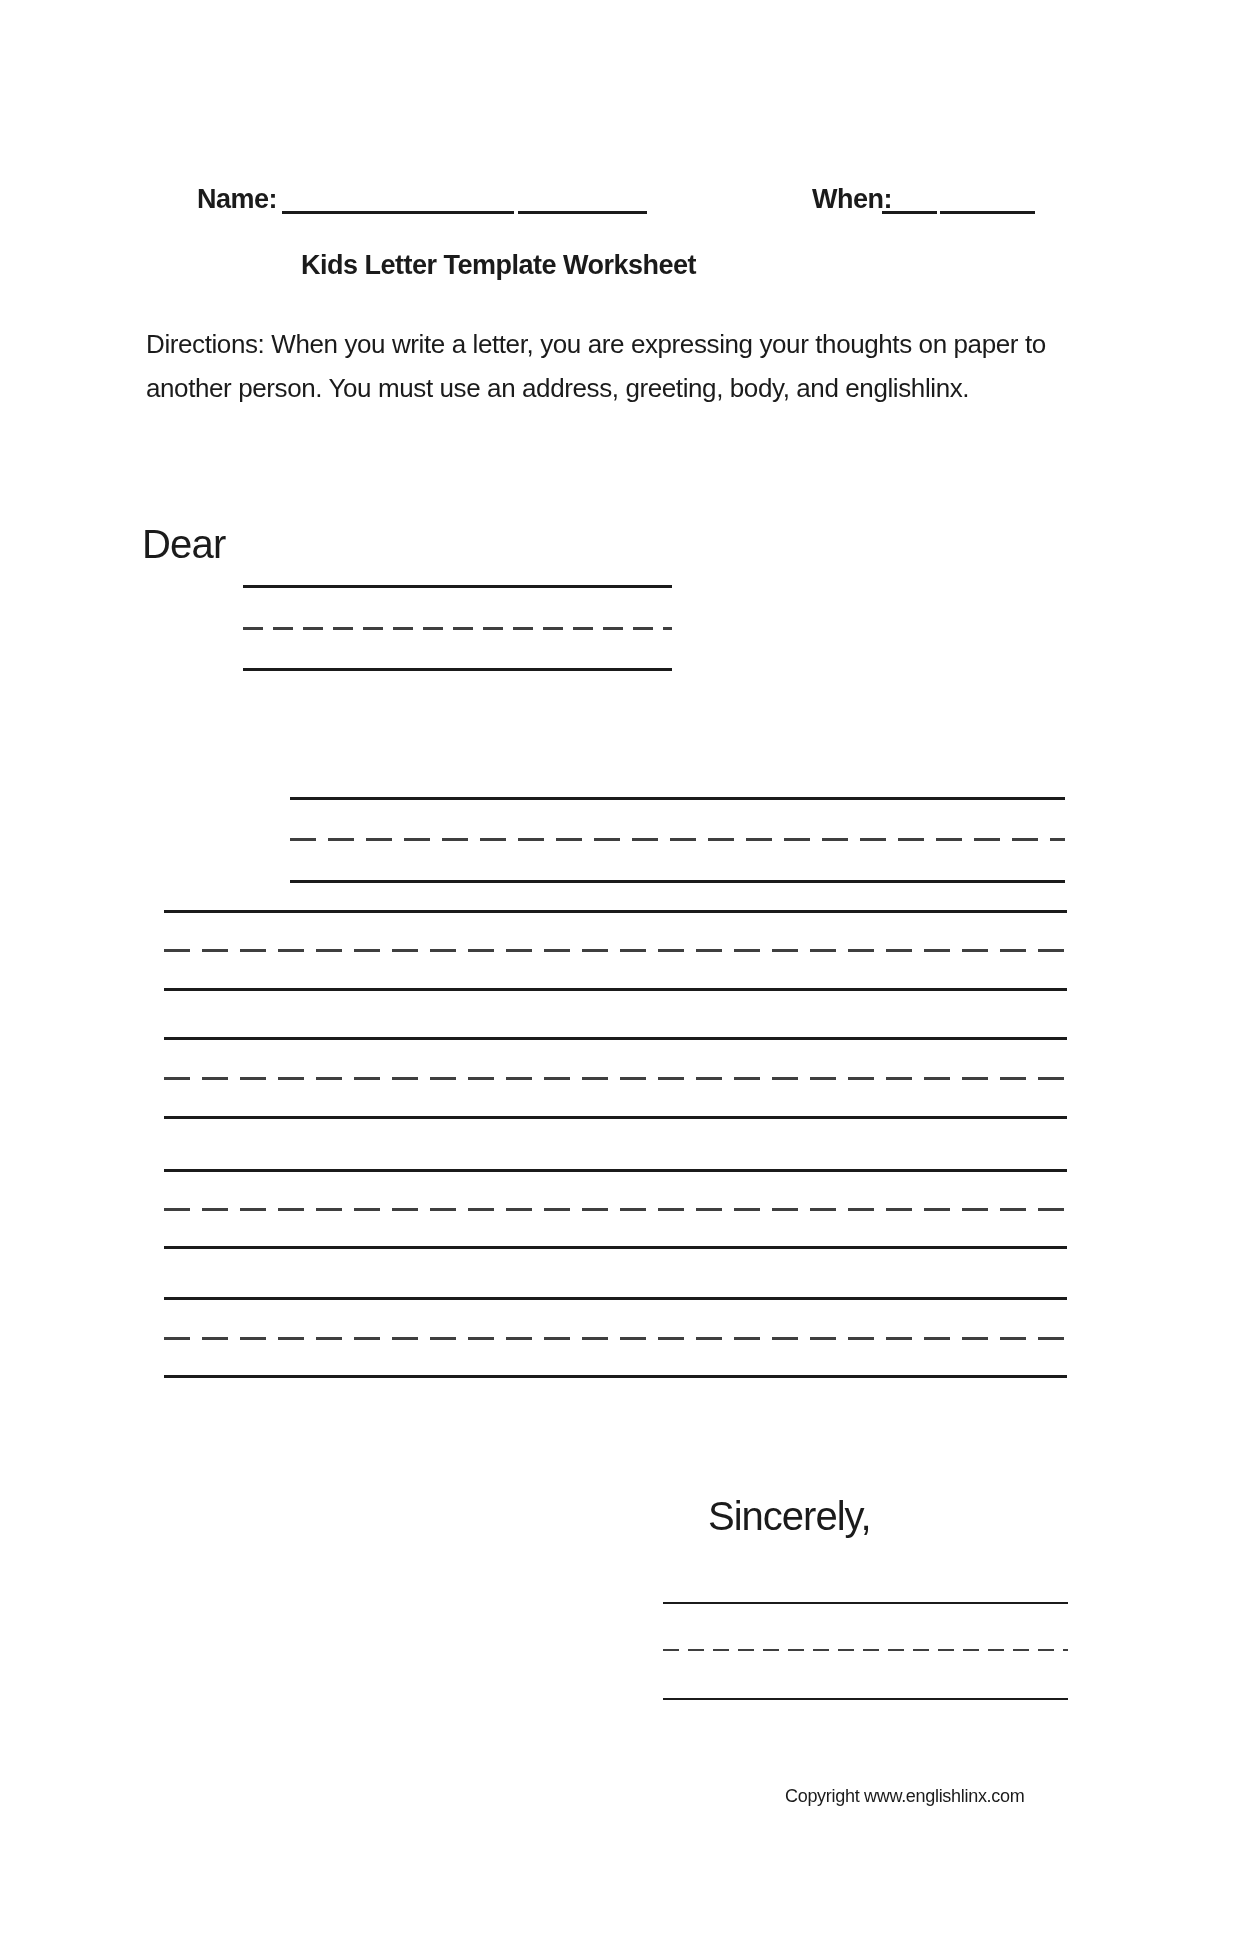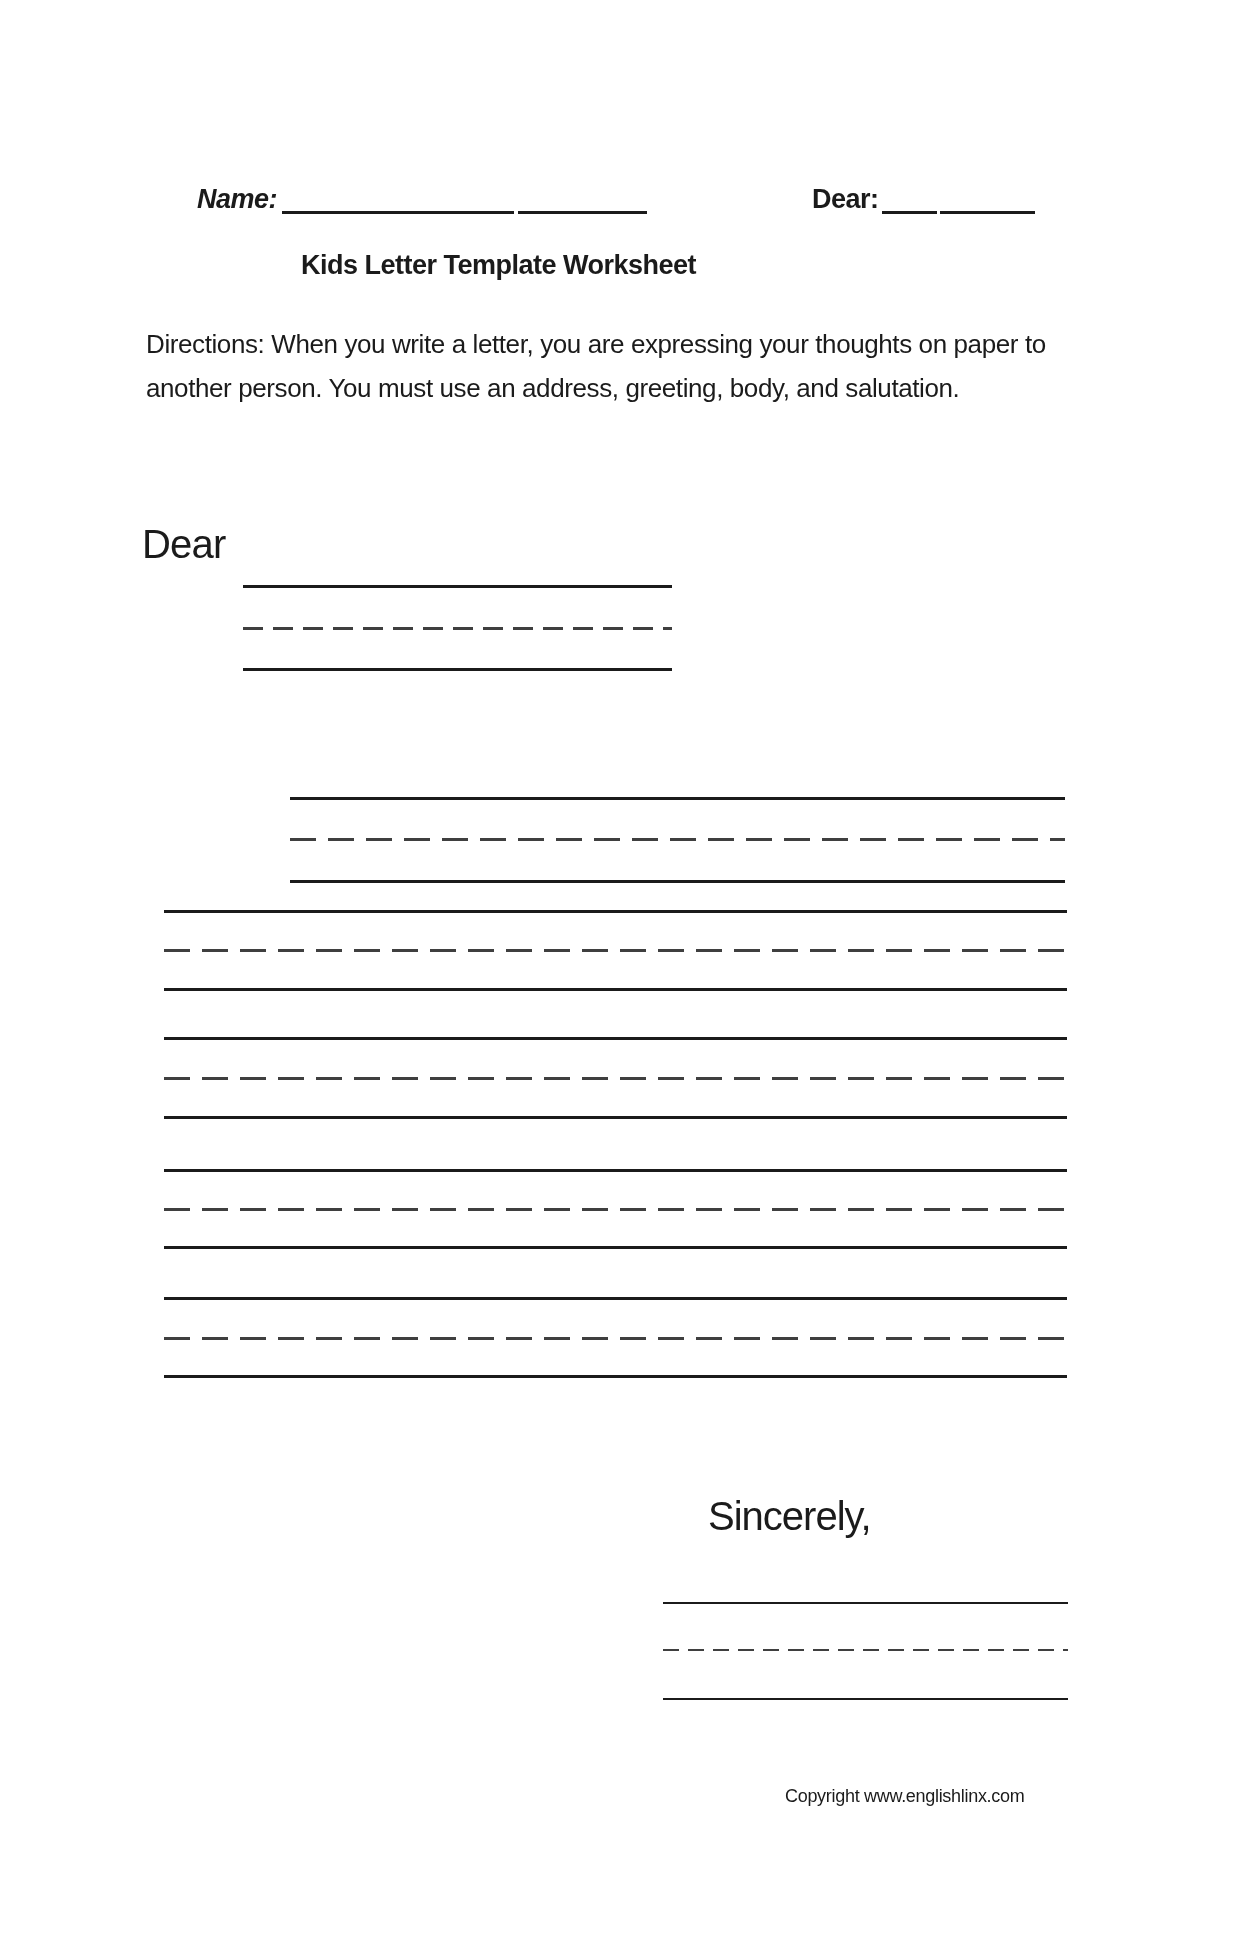--- a/index.html
+++ b/index.html
@@ -35,33 +35,33 @@
     position:absolute;left:785px;top:1786px;
     font-size:18px;letter-spacing:-0.3px;
   }
   .wline{position:absolute;}
 </style>
 </head>
 <body>
 
 <div class="page">
 
-  <span class="abs bold label" style="left:197px;top:184px;font-style:italic;">Name:</span>
+  <span class="abs bold label" style="left:197px;top:184px;">Name:</span>
   <div class="uline" style="left:282px;top:211px;width:232px;"></div>
   <div class="uline" style="left:518px;top:211px;width:129px;"></div>
 
-  <span class="abs bold label" style="left:812px;top:184px;">Dear:</span>
+  <span class="abs bold label" style="left:812px;top:184px;">When:</span>
   <div class="uline" style="left:882px;top:211px;width:55px;"></div>
   <div class="uline" style="left:940px;top:211px;width:95px;"></div>
 
   <div class="title">Kids Letter Template Worksheet</div>
 
   <div class="directions">
     <div>Directions: When you write a letter, you are expressing your thoughts on paper to</div>
-    <div>another person. You must use an address, greeting, body, and salutation.</div>
+    <div>another person. You must use an address, greeting, body, and englishlinx.</div>
   </div>
 
   <span class="greeting">Dear</span>
 
   <div id="lines-container">
       <div class="wline" style="left: 243px; top: 585px; width: 429px; height: 3px; background: rgb(27, 27, 27);"></div>
       <div class="wline" style="left: 243px; top: 627px; width: 429px; height: 3px; background: repeating-linear-gradient(to right, rgb(63, 63, 63) 0px, rgb(63, 63, 63) 20px, transparent 20px, transparent 30px);"></div>
       <div class="wline" style="left: 243px; top: 668px; width: 429px; height: 3px; background: rgb(27, 27, 27);"></div>
       <div class="wline" style="left: 290px; top: 797px; width: 775px; height: 3px; background: rgb(27, 27, 27);"></div>
       <div class="wline" style="left: 290px; top: 838px; width: 775px; height: 3px; background: repeating-linear-gradient(to right, rgb(63, 63, 63) 0px, rgb(63, 63, 63) 26px, transparent 26px, transparent 38px);"></div>

